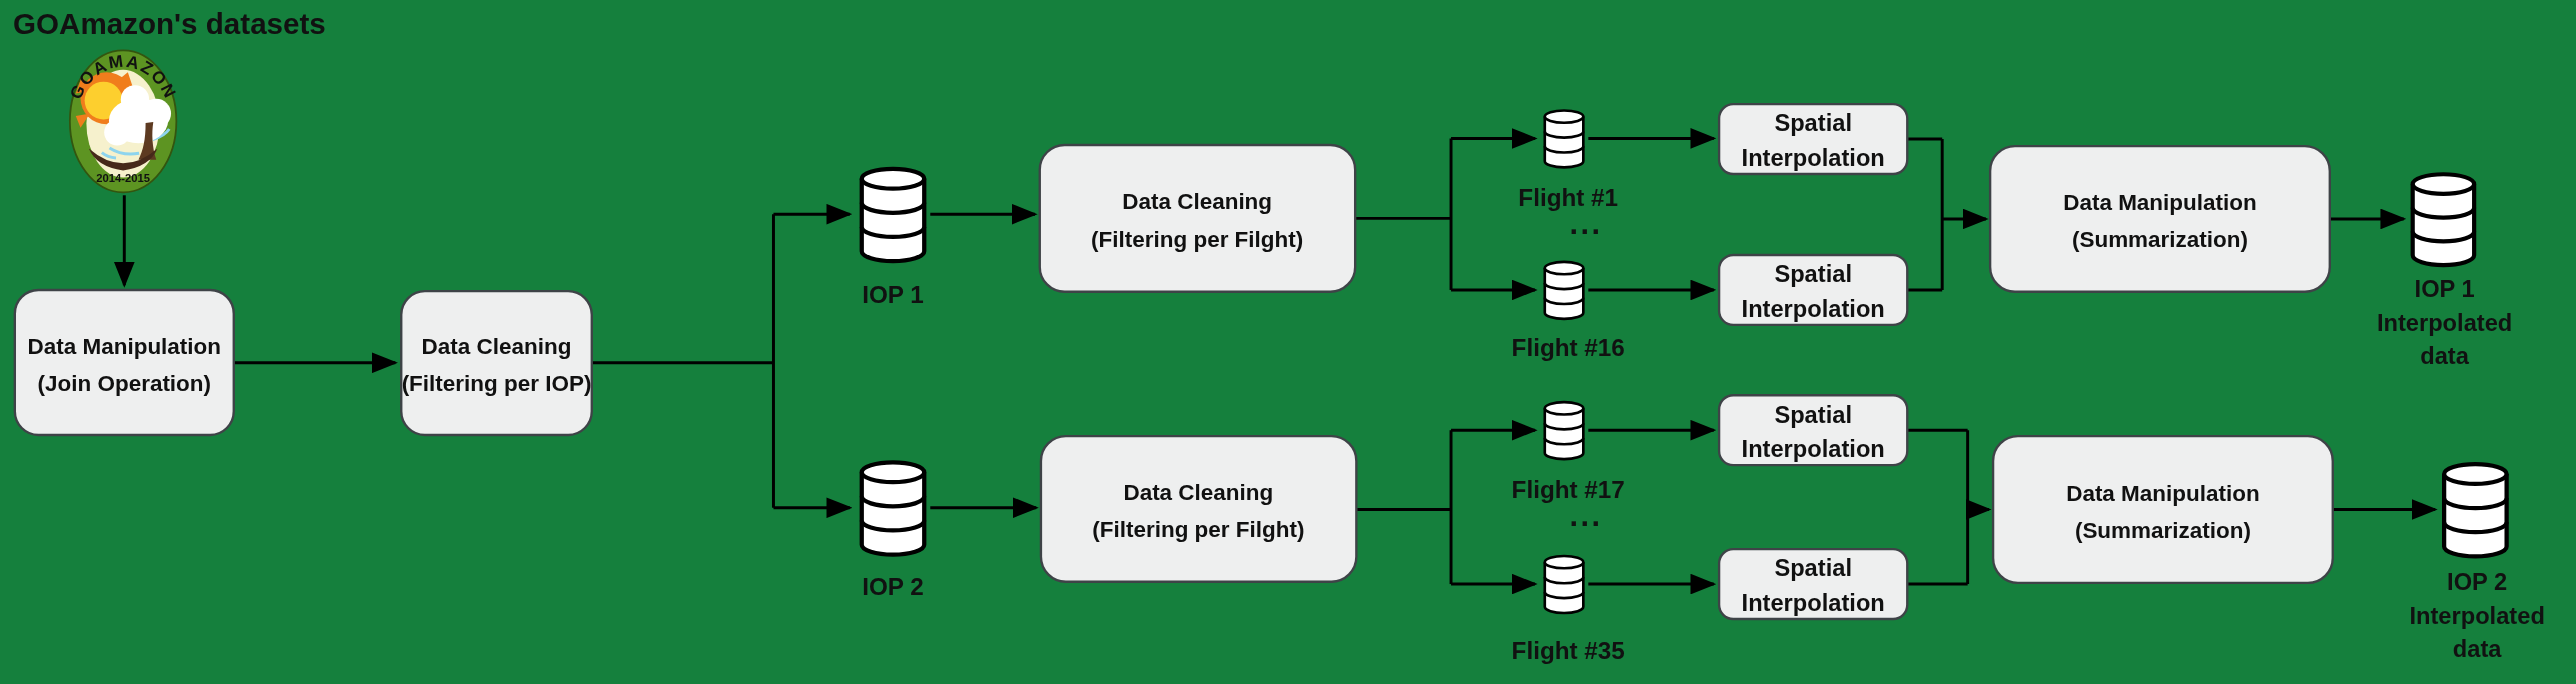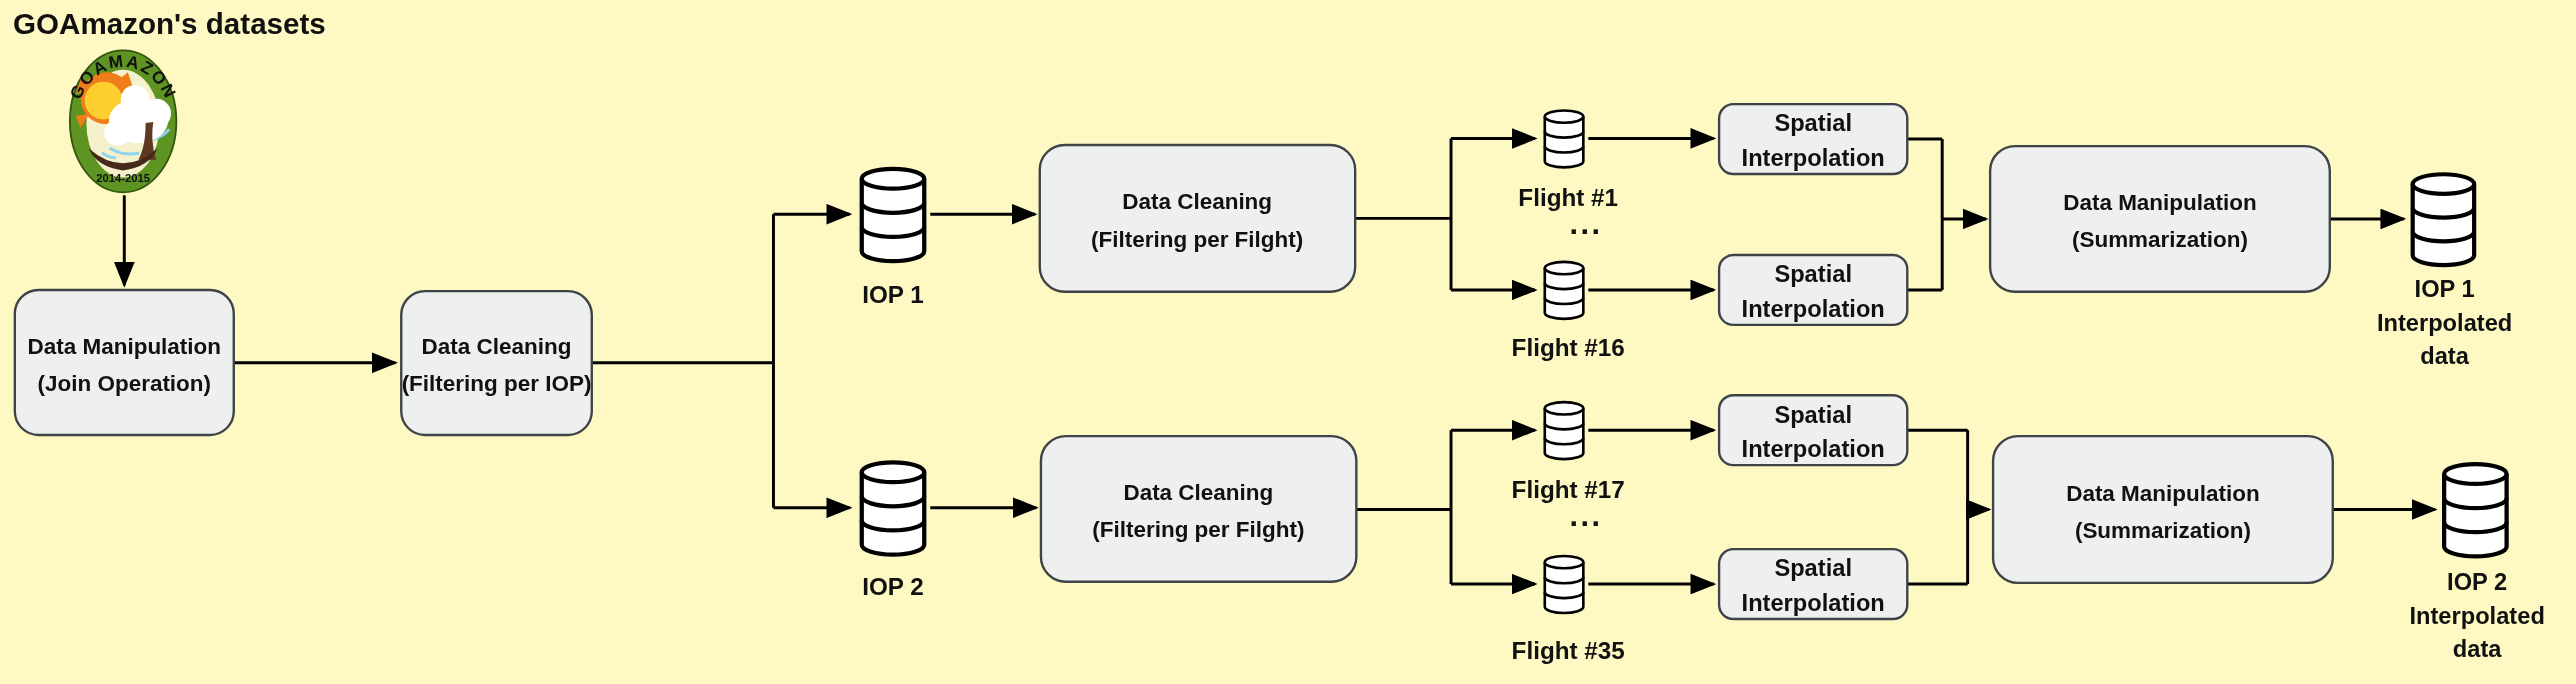--- a/index.html
+++ b/index.html
@@ -1,16 +1,16 @@
 <!DOCTYPE html>
 <html style="font-size:9.5px"><head>
 <meta charset="utf-8">
 <style>
   html, body { margin: 0; padding: 0; background: #ffffff; }
-  .stage { width: 100%; background: #fef9c3; }
+  .stage { width: 100%; background: #15803d; }
   svg { display: block; width: 100%; height: auto; }
 
   
   text, textPath {
     font-family: "Liberation Sans", sans-serif;
     font-weight: bold;
     fill: #111111;
   }
   .t-title { font-size: 50px; text-anchor: start; }
   .t-box   { font-size: 38px; text-anchor: middle; }

